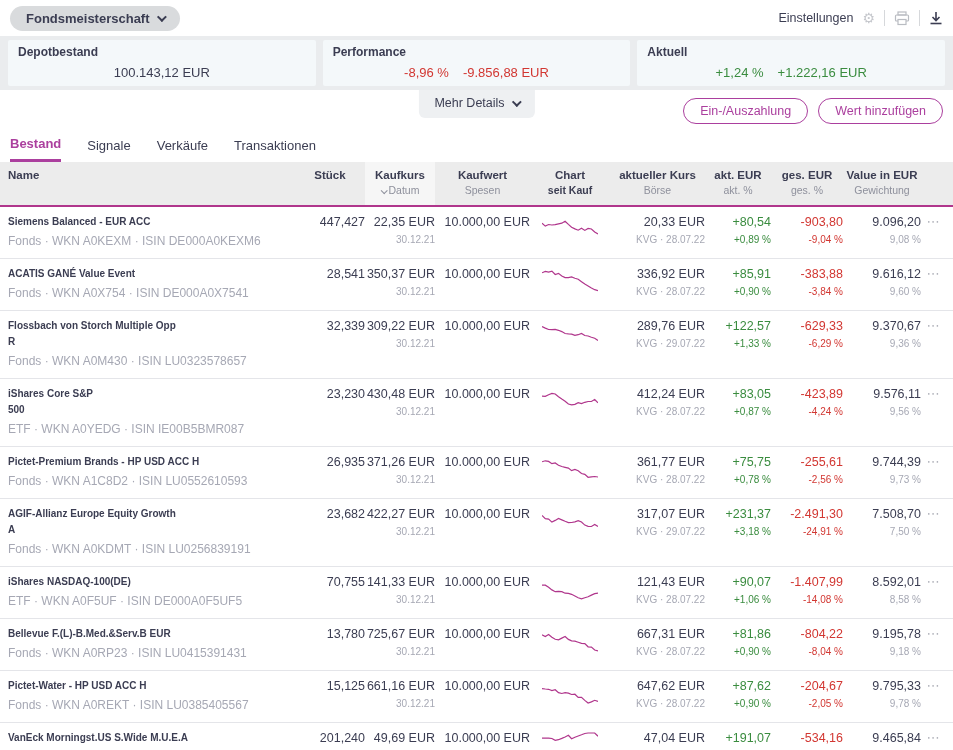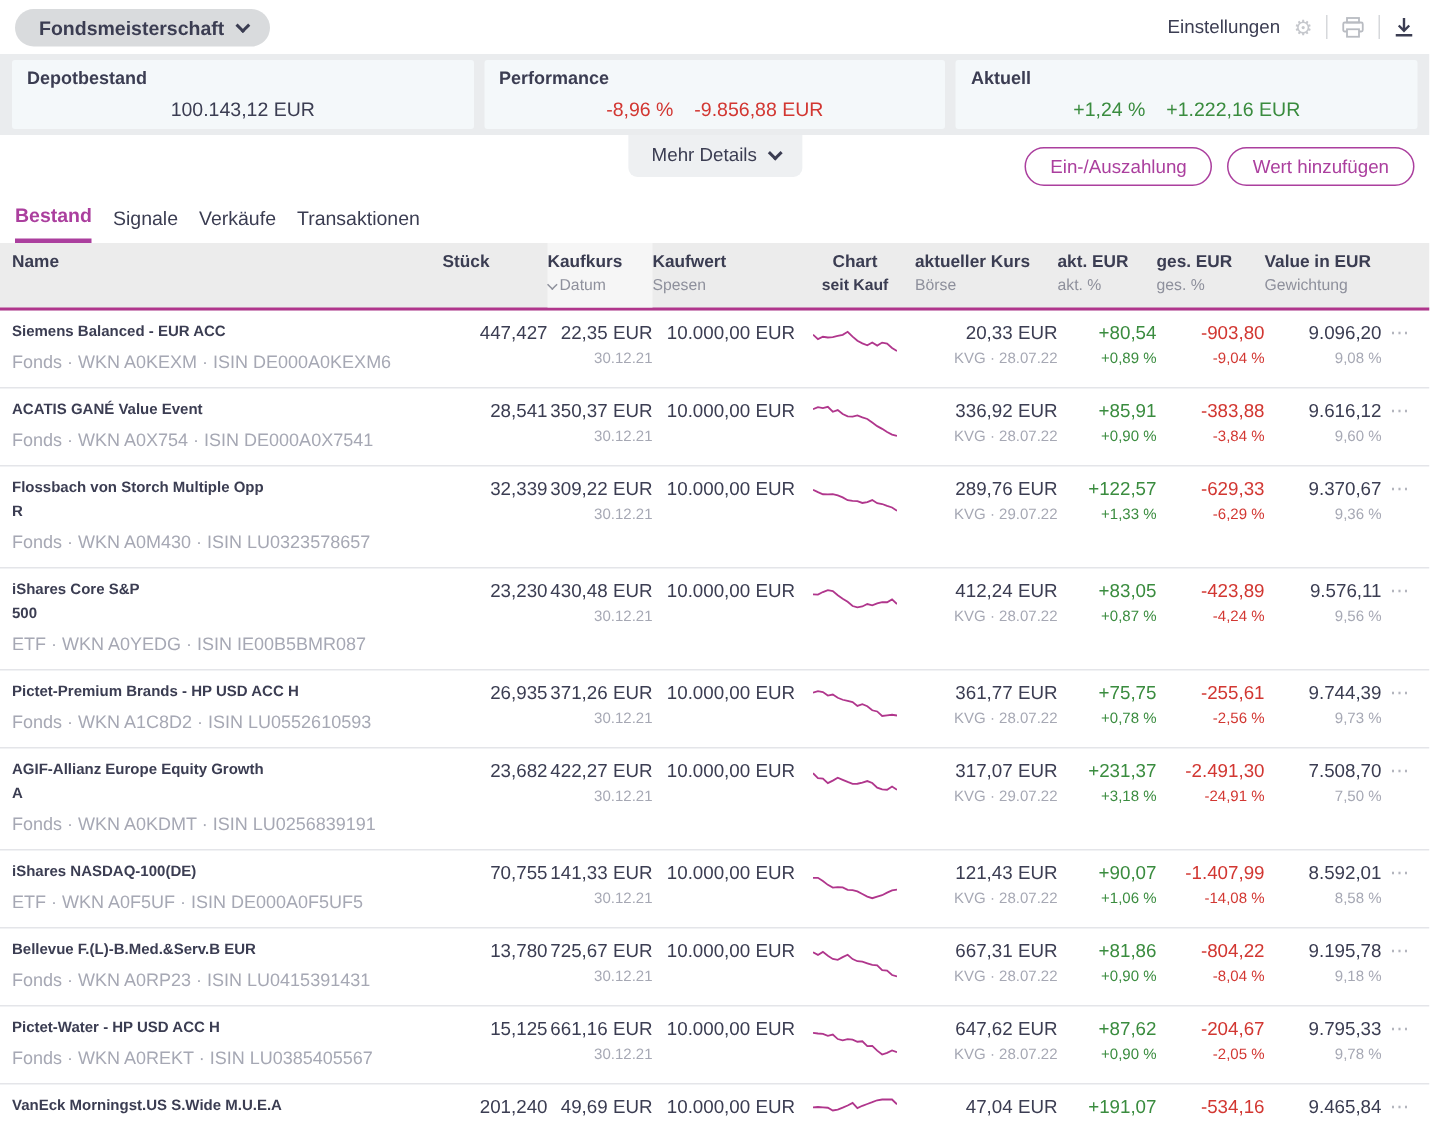--- a/index.html
+++ b/index.html
@@ -32,28 +32,28 @@
 
   .details-row{ position:relative; height:34px; }
   .more-details{ position:absolute; left:50%; transform:translateX(-50%); top:0;
     background:#eef0f2; border:none; border-radius:0 0 6px 6px; padding:6px 16px 8px;
     font-size:12.5px; color:var(--dark); display:flex; align-items:center; gap:7px; cursor:pointer;}
   .actions{ position:absolute; right:10px; top:8px; display:flex; gap:10px; }
   .pill-btn{ background:#fff; border:1.5px solid var(--accent); color:var(--accent);
     border-radius:14px; padding:5px 16px; font-size:12.5px; cursor:pointer; }
 
   
-  .tabs{ display:flex; gap:14px; padding:12px 10px 0; }
+  .tabs{ display:flex; gap:26px; padding:12px 10px 0; }
   .tab{ font-size:13px; color:var(--dark); padding-bottom:8px; cursor:pointer; background:none; border:none; }
   .tab.active{ color:var(--accent); font-weight:bold; border-bottom:3px solid var(--accent); }
 
   
   .grid{ display:grid; grid-template-columns: 1fr 70px 70px 95px 80px 95px 66px 72px 78px 24px; align-items:start; }
   .thead{ background:var(--hdr); border-bottom:2px solid var(--accent-strong); padding:6px 8px 7px; }
-  .th{ text-align:left; font-size:11.5px; font-weight:bold; color:var(--dark); line-height:15px; }
+  .th{ text-align:center; font-size:11.5px; font-weight:bold; color:var(--dark); line-height:15px; }
   .th.left{ text-align:left; } .th.center{ text-align:center; }
   .th .sub{ display:block; font-size:10.5px; font-weight:normal; color:#8e909c; }
   .th .sub.dark{ color:var(--dark); font-weight:bold; }
   .th.sorted{ background:#f6f6f6; margin:-6px 0 -7px; padding:6px 0 7px; }
   .sort-chev{ width:5px; height:5px; border-width:1.5px; margin-right:3px; transform:rotate(45deg) translateY(-1px);}
 
   .row{ border-bottom:1px solid var(--line); padding:7px 8px 9px; }
   .cell{ text-align:right; font-size:12.5px; color:var(--dark); line-height:16px; }
   .cell .sub{ display:block; font-size:10px; color:var(--meta); margin-top:2px;}
   .cell .sub.pos{ color:var(--green);} .cell .sub.neg{ color:var(--red);}

